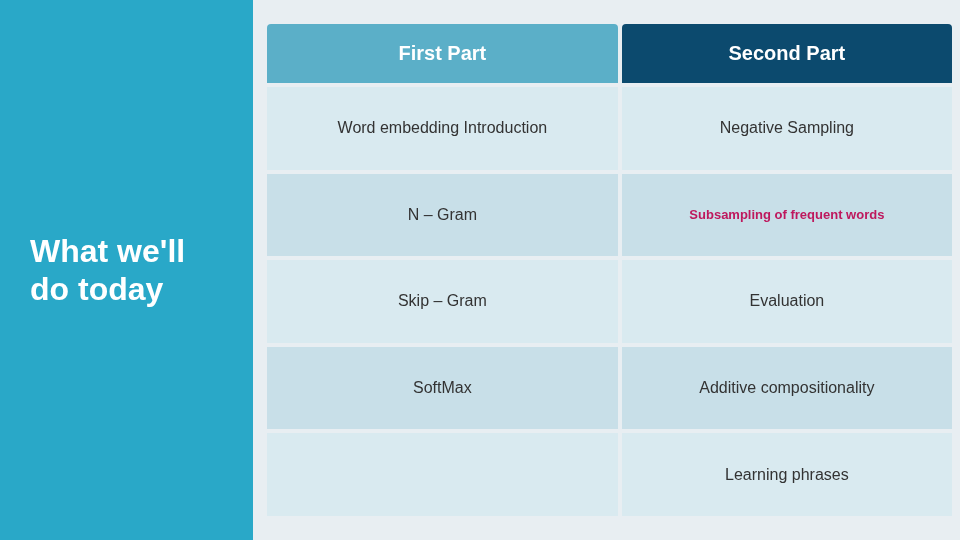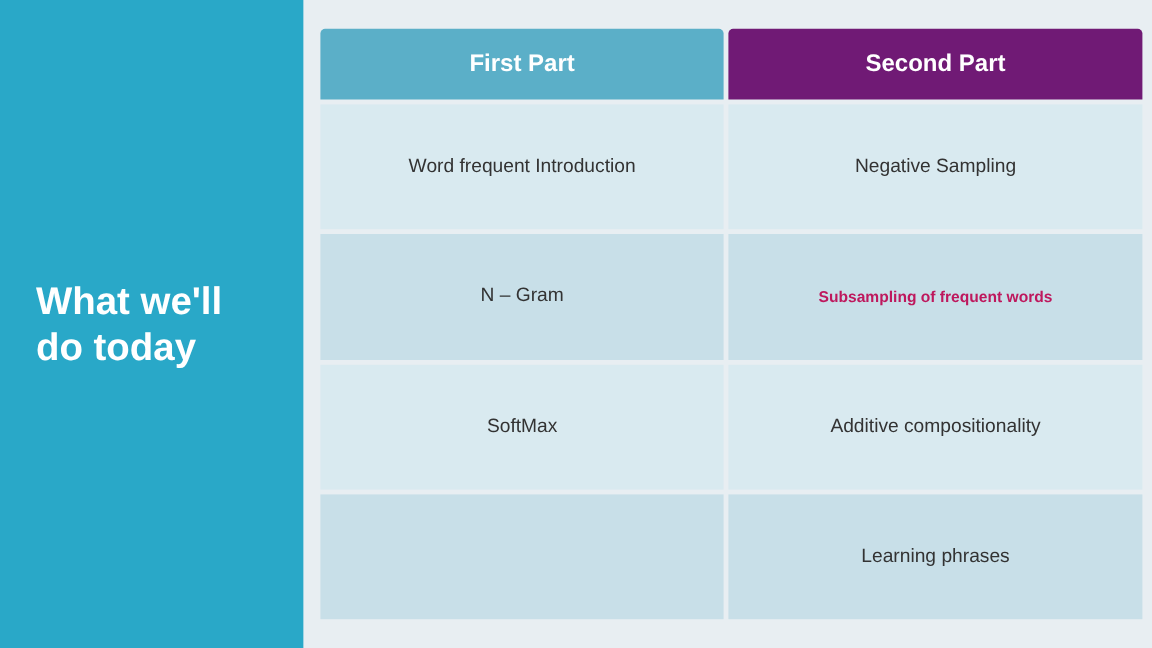--- a/index.html
+++ b/index.html
@@ -58,21 +58,21 @@
       color: #fff;
       text-align: center;
     }
 
     thead tr th:first-child {
       background: #5bafc8;
       border-radius: 4px 4px 0 0;
     }
 
     thead tr th:last-child {
-      background: #701a75;
+      background: #0c4a6e;
       border-radius: 4px 4px 0 0;
       margin-top: 24px;
     }
 
     tbody tr td {
       padding: 14px 20px;
       font-size: 16px;
       color: #333;
       text-align: center;
       background: #d9eaf0;
@@ -100,26 +100,30 @@
   <div class="table-wrapper">
     <table>
       <thead>
         <tr>
           <th>First Part</th>
           <th>Second Part</th>
         </tr>
       </thead>
       <tbody id="table-body">
       <tr>
-            <td>Word frequent Introduction</td>
+            <td>Word embedding Introduction</td>
             <td>Negative Sampling</td>
           </tr>
           <tr>
             <td>N – Gram</td>
             <td class="highlight">Subsampling of frequent words</td>
+          </tr>
+          <tr>
+            <td>Skip – Gram</td>
+            <td>Evaluation</td>
           </tr>
           <tr>
             <td>SoftMax</td>
             <td>Additive compositionality</td>
           </tr>
           <tr>
             <td></td>
             <td>Learning phrases</td>
           </tr>
         </tbody>

